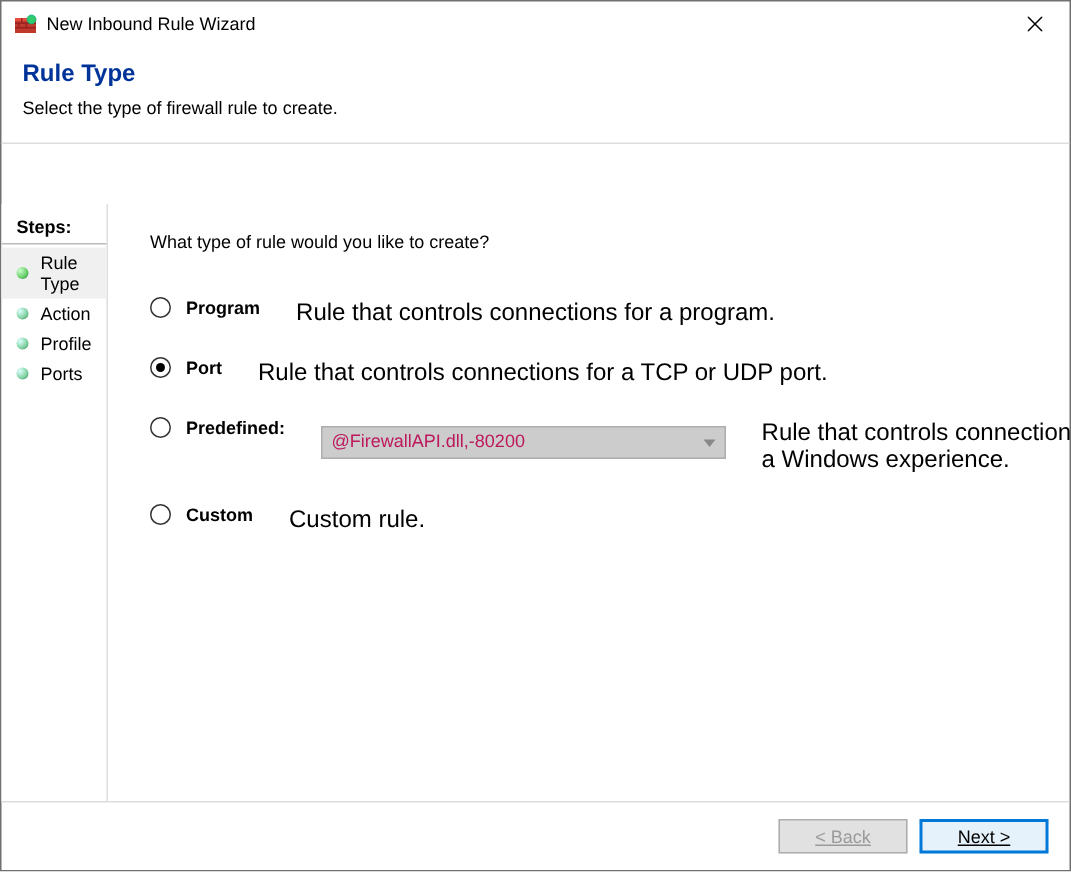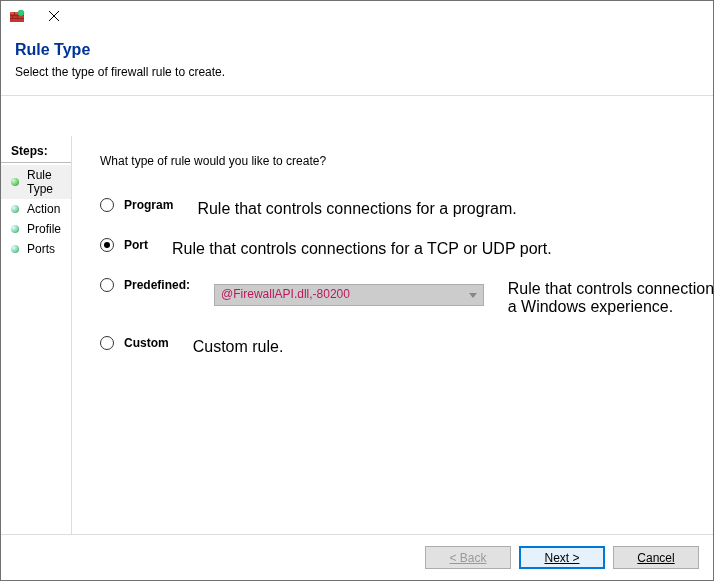--- a/index.html
+++ b/index.html
@@ -53,20 +53,21 @@
         <rect x="1" y="4" width="14" height="2" fill="#e74c3c"></rect>
         <rect x="1" y="7" width="14" height="1" fill="#922"></rect>
         <rect x="1" y="10" width="14" height="1" fill="#922"></rect>
         <rect x="5" y="4" width="1" height="3" fill="#922"></rect>
         <rect x="10" y="4" width="1" height="3" fill="#922"></rect>
         <rect x="3" y="8" width="1" height="2" fill="#922"></rect>
         <rect x="8" y="8" width="1" height="2" fill="#922"></rect>
         <circle cx="12" cy="5" r="3" fill="#2ecc71" stroke="#1a7" stroke-width="0.5"></circle>
       </svg>
     </span>
+    <span class="title">New Inbound Rule Wizard</span>
     <div class="close" title="Close">
       <svg width="10" height="10" viewBox="0 0 10 10">
         <line x1="0" y1="0" x2="10" y2="10" stroke="#000" stroke-width="1"></line>
         <line x1="10" y1="0" x2="0" y2="10" stroke="#000" stroke-width="1"></line>
       </svg>
     </div>
   </div>
 
   <div class="header-area">
     <h1>Rule Type</h1>
@@ -132,15 +133,14 @@
         </div>
 
       </div>
       <div style="flex:1"></div>
     </div>
   </div>
 
   <div class="footer">
     <button class="btn" disabled="">&lt; Back</button>
     <button class="btn primary">Next &gt;</button>
-    <button class="btn">Cancel</button>
   </div>
 </div>
 
 </body></html>

